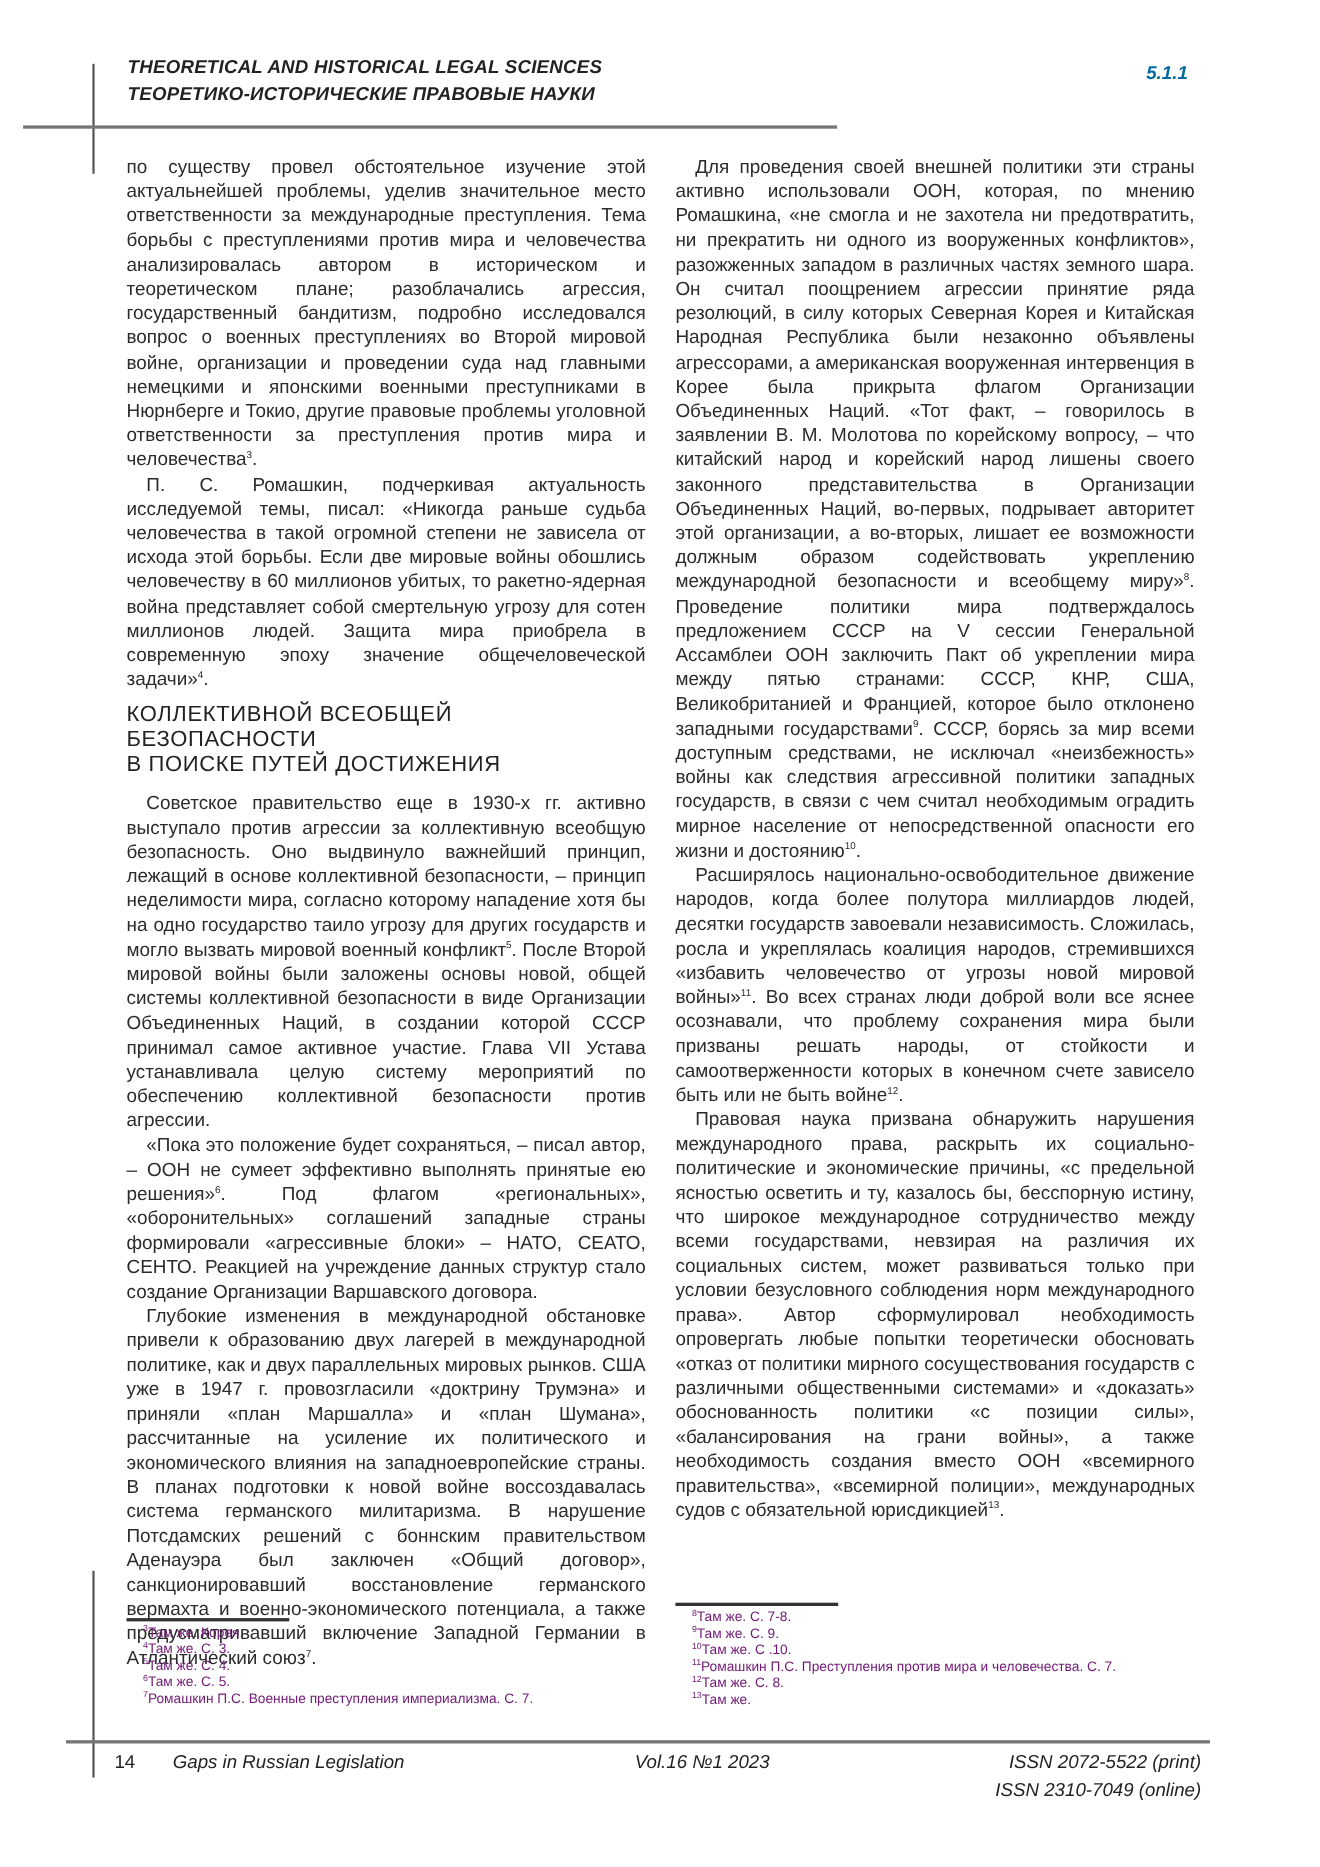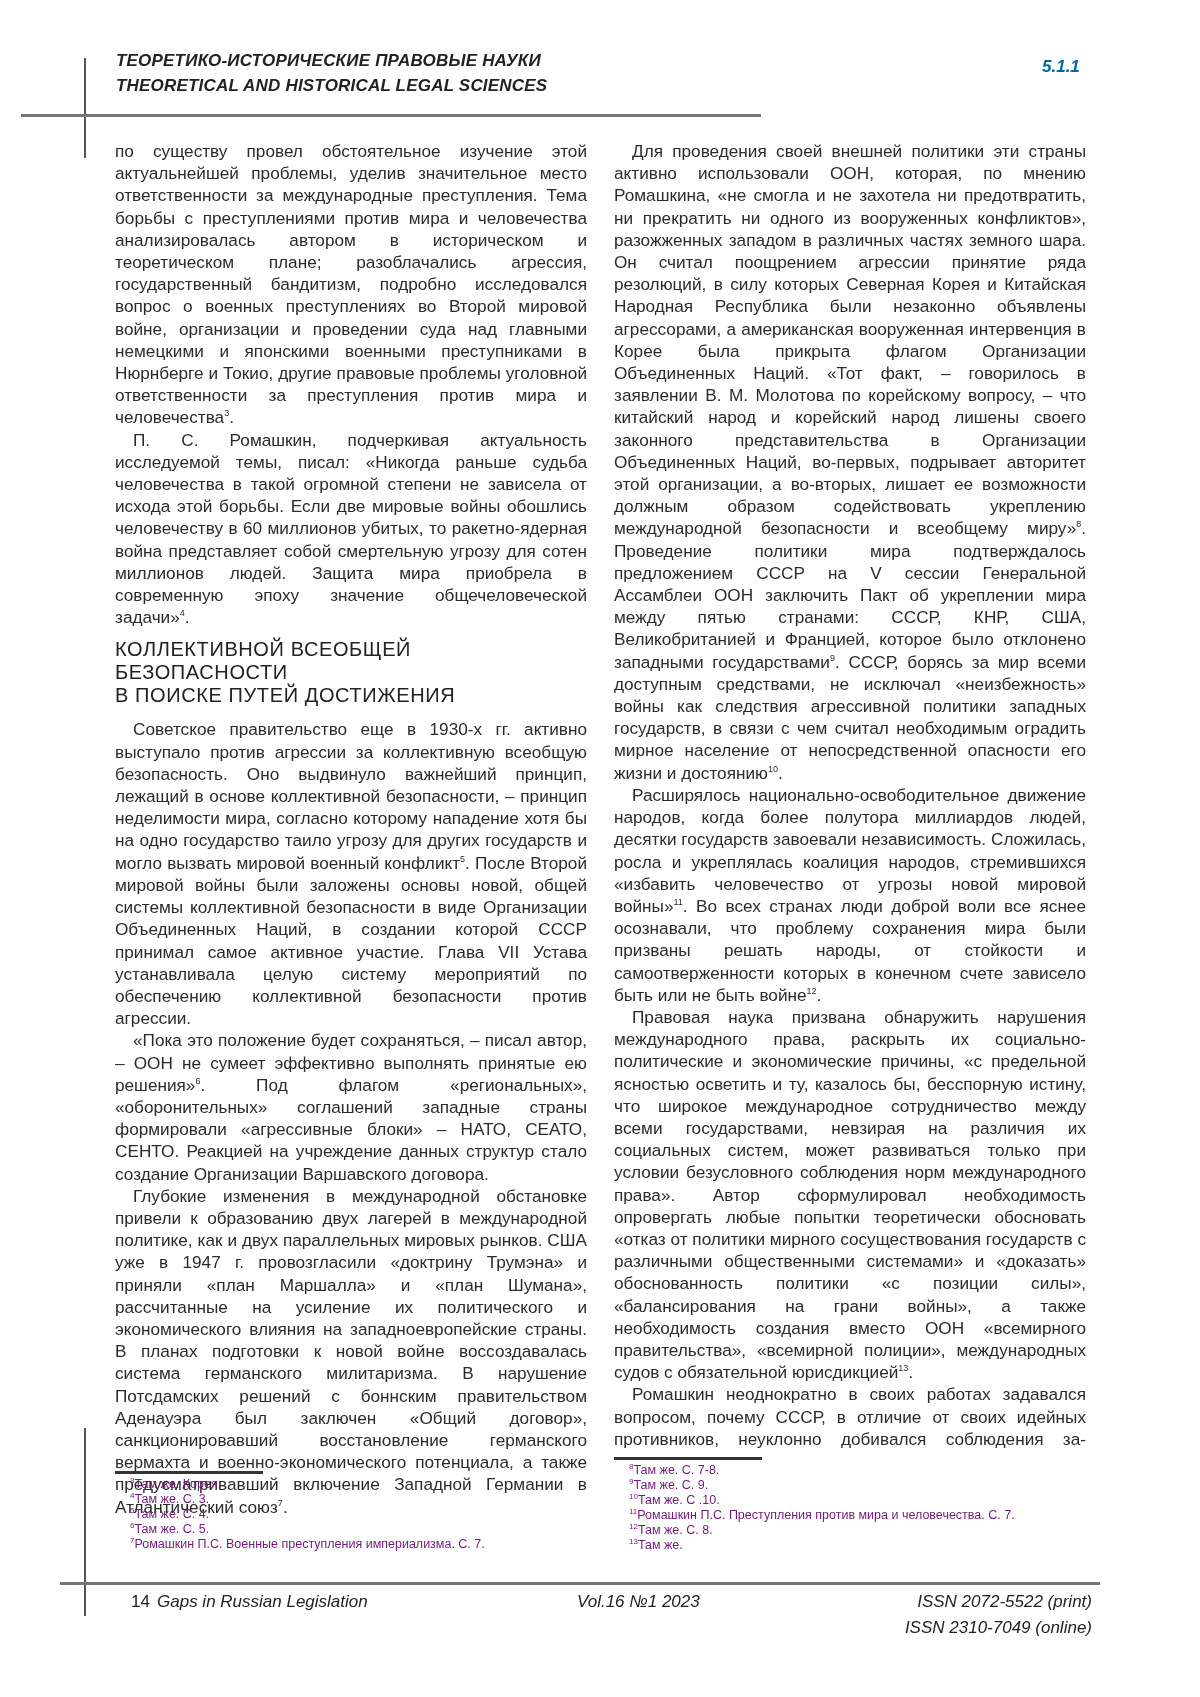--- a/index.html
+++ b/index.html
@@ -23,22 +23,22 @@
 </style>
 </head>
 <body>
 
 <div class="vline" style="left:84px; top:58px; height:100px;"></div>
 <div class="hline" style="left:21px; top:114px; width:740px;"></div>
 <div class="vline" style="left:84px; top:1428px; height:188px;"></div>
 <div class="hline" style="left:60px; top:1582px; width:1040px;"></div>
 
 <div class="hdr">
+  <div>THEORETICAL AND HISTORICAL LEGAL SCIENCES</div>
   <div>ТЕОРЕТИКО-ИСТОРИЧЕСКИЕ ПРАВОВЫЕ НАУКИ</div>
-  <div>THEORETICAL AND HISTORICAL LEGAL SCIENCES</div>
 </div>
 <div class="hdr-code">5.1.1</div>
 
 <div class="col col-left">
   <p><span>по существу провел обстоятельное изучение этой актуальнейшей проблемы, уделив значительное место ответственности за международные преступления. Тема борьбы с преступлениями против мира и человечества анализировалась автором в историческом и теоретическом плане; разоблачались агрессия, государственный бандитизм, подробно исследовался вопрос о военных преступлениях во Второй мировой войне, организации и проведении суда над главными немецкими и японскими военными преступниками в Нюрнберге и Токио, другие правовые проблемы уголовной ответственности за преступления против мира и человечества</span><sup>3</sup><span>.</span></p>
   <p class="ind"><span>П. С. Ромашкин, подчеркивая актуальность исследуемой темы, писал: «Никогда раньше судьба человечества в такой огромной степени не зависела от исхода этой борьбы. Если две мировые войны обошлись человечеству в 60 миллионов убитых, то ракетно-ядерная война представляет собой смертельную угрозу для сотен миллионов людей. Защита мира приобрела в современную эпоху значение общечеловеческой задачи»</span><sup>4</sup><span>.</span></p>
   <div class="sec-title">
     <div>КОЛЛЕКТИВНОЙ ВСЕОБЩЕЙ БЕЗОПАСНОСТИ</div>
     <div>В ПОИСКЕ ПУТЕЙ ДОСТИЖЕНИЯ</div>
   </div>
@@ -53,30 +53,29 @@
     <div><sup>4</sup><span>Там же. С. 3.</span></div>
     <div><sup>5</sup><span>Там же. С. 4.</span></div>
     <div><sup>6</sup><span>Там же. С. 5.</span></div>
     <div><sup>7</sup><span>Ромашкин П.С. Военные преступления империализма. С. 7.</span></div>
   </div>
 
 <div class="col col-right">
   <p class="ind"><span>Для проведения своей внешней политики эти страны активно использовали ООН, которая, по мнению Ромашкина, «не смогла и не захотела ни предотвратить, ни прекратить ни одного из вооруженных конфликтов», разожженных западом в различных частях земного шара. Он считал поощрением агрессии принятие ряда резолюций, в силу которых Северная Корея и Китайская Народная Республика были незаконно объявлены агрессорами, а американская вооруженная интервенция в Корее была прикрыта флагом Организации Объединенных Наций. «Тот факт, – говорилось в заявлении В. М. Молотова по корейскому вопросу, – что китайский народ и корейский народ лишены своего законного представительства в Организации Объединенных Наций, во-первых, подрывает авторитет этой организации, а во-вторых, лишает ее возможности должным образом содействовать укреплению международной безопасности и всеобщему миру»</span><sup>8</sup><span>. Проведение политики мира подтверждалось предложением СССР на V сессии Генеральной Ассамблеи ООН заключить Пакт об укреплении мира между пятью странами: СССР, КНР, США, Великобританией и Францией, которое было отклонено западными государствами</span><sup>9</sup><span>. СССР, борясь за мир всеми доступным средствами, не исключал «неизбежность» войны как следствия агрессивной политики западных государств, в связи с чем считал необходимым оградить мирное население от непосредственной опасности его жизни и достоянию</span><sup>10</sup><span>.</span></p>
   <p class="ind"><span>Расширялось национально-освободительное движение народов, когда более полутора миллиардов людей, десятки государств завоевали независимость. Сложилась, росла и укреплялась коалиция народов, стремившихся «избавить человечество от угрозы новой мировой войны»</span><sup>11</sup><span>. Во всех странах люди доброй воли все яснее осознавали, что проблему сохранения мира были призваны решать народы, от стойкости и самоотверженности которых в конечном счете зависело быть или не быть войне</span><sup>12</sup><span>.</span></p>
   <p class="ind"><span>Правовая наука призвана обнаружить нарушения международного права, раскрыть их социально-политические и экономические причины, «с предельной ясностью осветить и ту, казалось бы, бесспорную истину, что широкое международное сотрудничество между всеми государствами, невзирая на различия их социальных систем, может развиваться только при условии безусловного соблюдения норм международного права». Автор сформулировал необходимость опровергать любые попытки теоретически обосновать «отказ от политики мирного сосуществования государств с различными общественными системами» и «доказать» обоснованность политики «с позиции силы», «балансирования на грани войны», а также необходимость создания вместо ООН «всемирного правительства», «всемирной полиции», международных судов с обязательной юрисдикцией</span><sup>13</sup><span>.</span></p>
-  <p class="ind" style="text-align-last: justify;">Ромашкин неоднократно в своих работах задавался вопросом, почему СССР, в отличие от своих идейных противников, неуклонно добивался соблюдения за-</p>
 </div>
 
 <div class="fn-rule" style="left:614px; top:1457px;"></div>
 <div class="fns" id="fns-right" style="left:629px; top:1463px;">
     <div><sup>8</sup><span>Там же. С. 7-8.</span></div>
     <div><sup>9</sup><span>Там же. С. 9.</span></div>
     <div><sup>10</sup><span>Там же. С .10.</span></div>
     <div><sup>11</sup><span>Ромашкин П.С. Преступления против мира и человечества. С. 7.</span></div>
     <div><sup>12</sup><span>Там же. С. 8.</span></div>
     <div><sup>13</sup><span>Там же.</span></div>
   </div>
 
-<div class="ftr ftr-num" style="left:131px;">14</div>
+<div class="ftr ftr-num" style="left:104px;">14</div>
 <div class="ftr" style="left:157px;">Gaps in Russian Legislation</div>
 <div class="ftr" style="left:577px;">Vol.16  №1  2023</div>
 <div class="ftr" style="right:108px; text-align:right;">ISSN 2072-5522 (print)</div>
 <div class="ftr" style="right:108px; top:1618px; text-align:right;">ISSN 2310-7049 (online)</div>
 
 </body></html>

